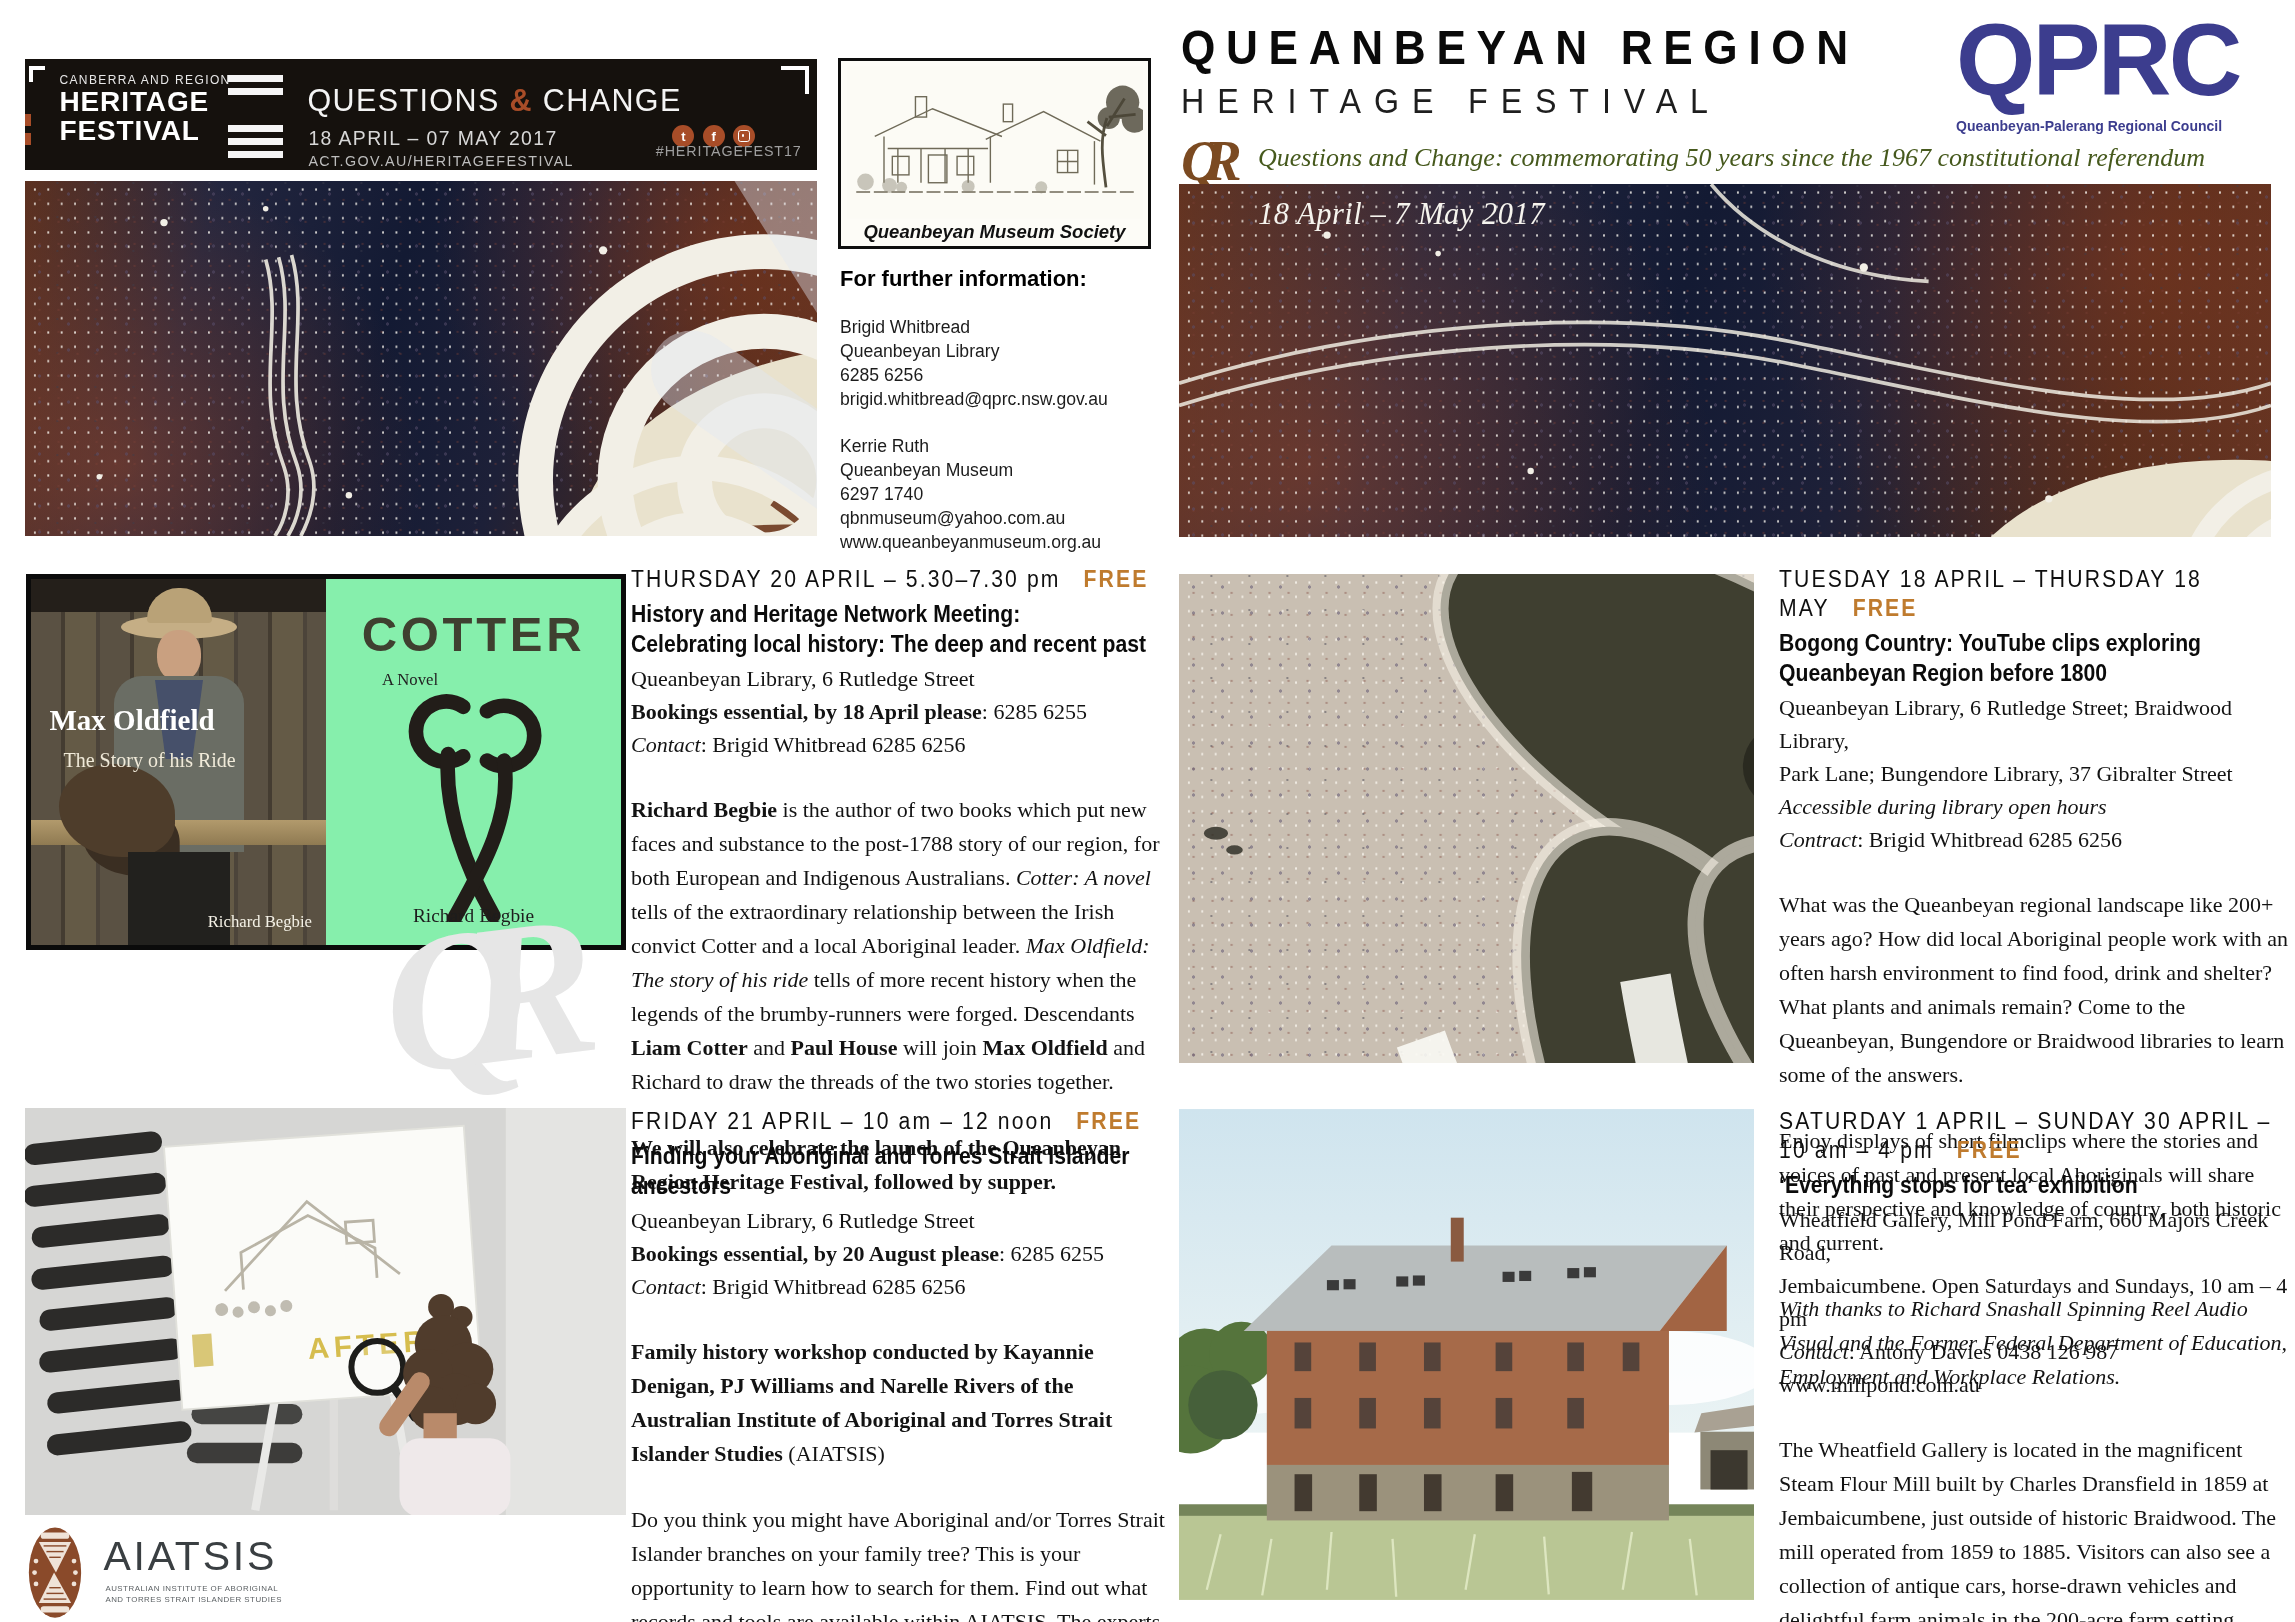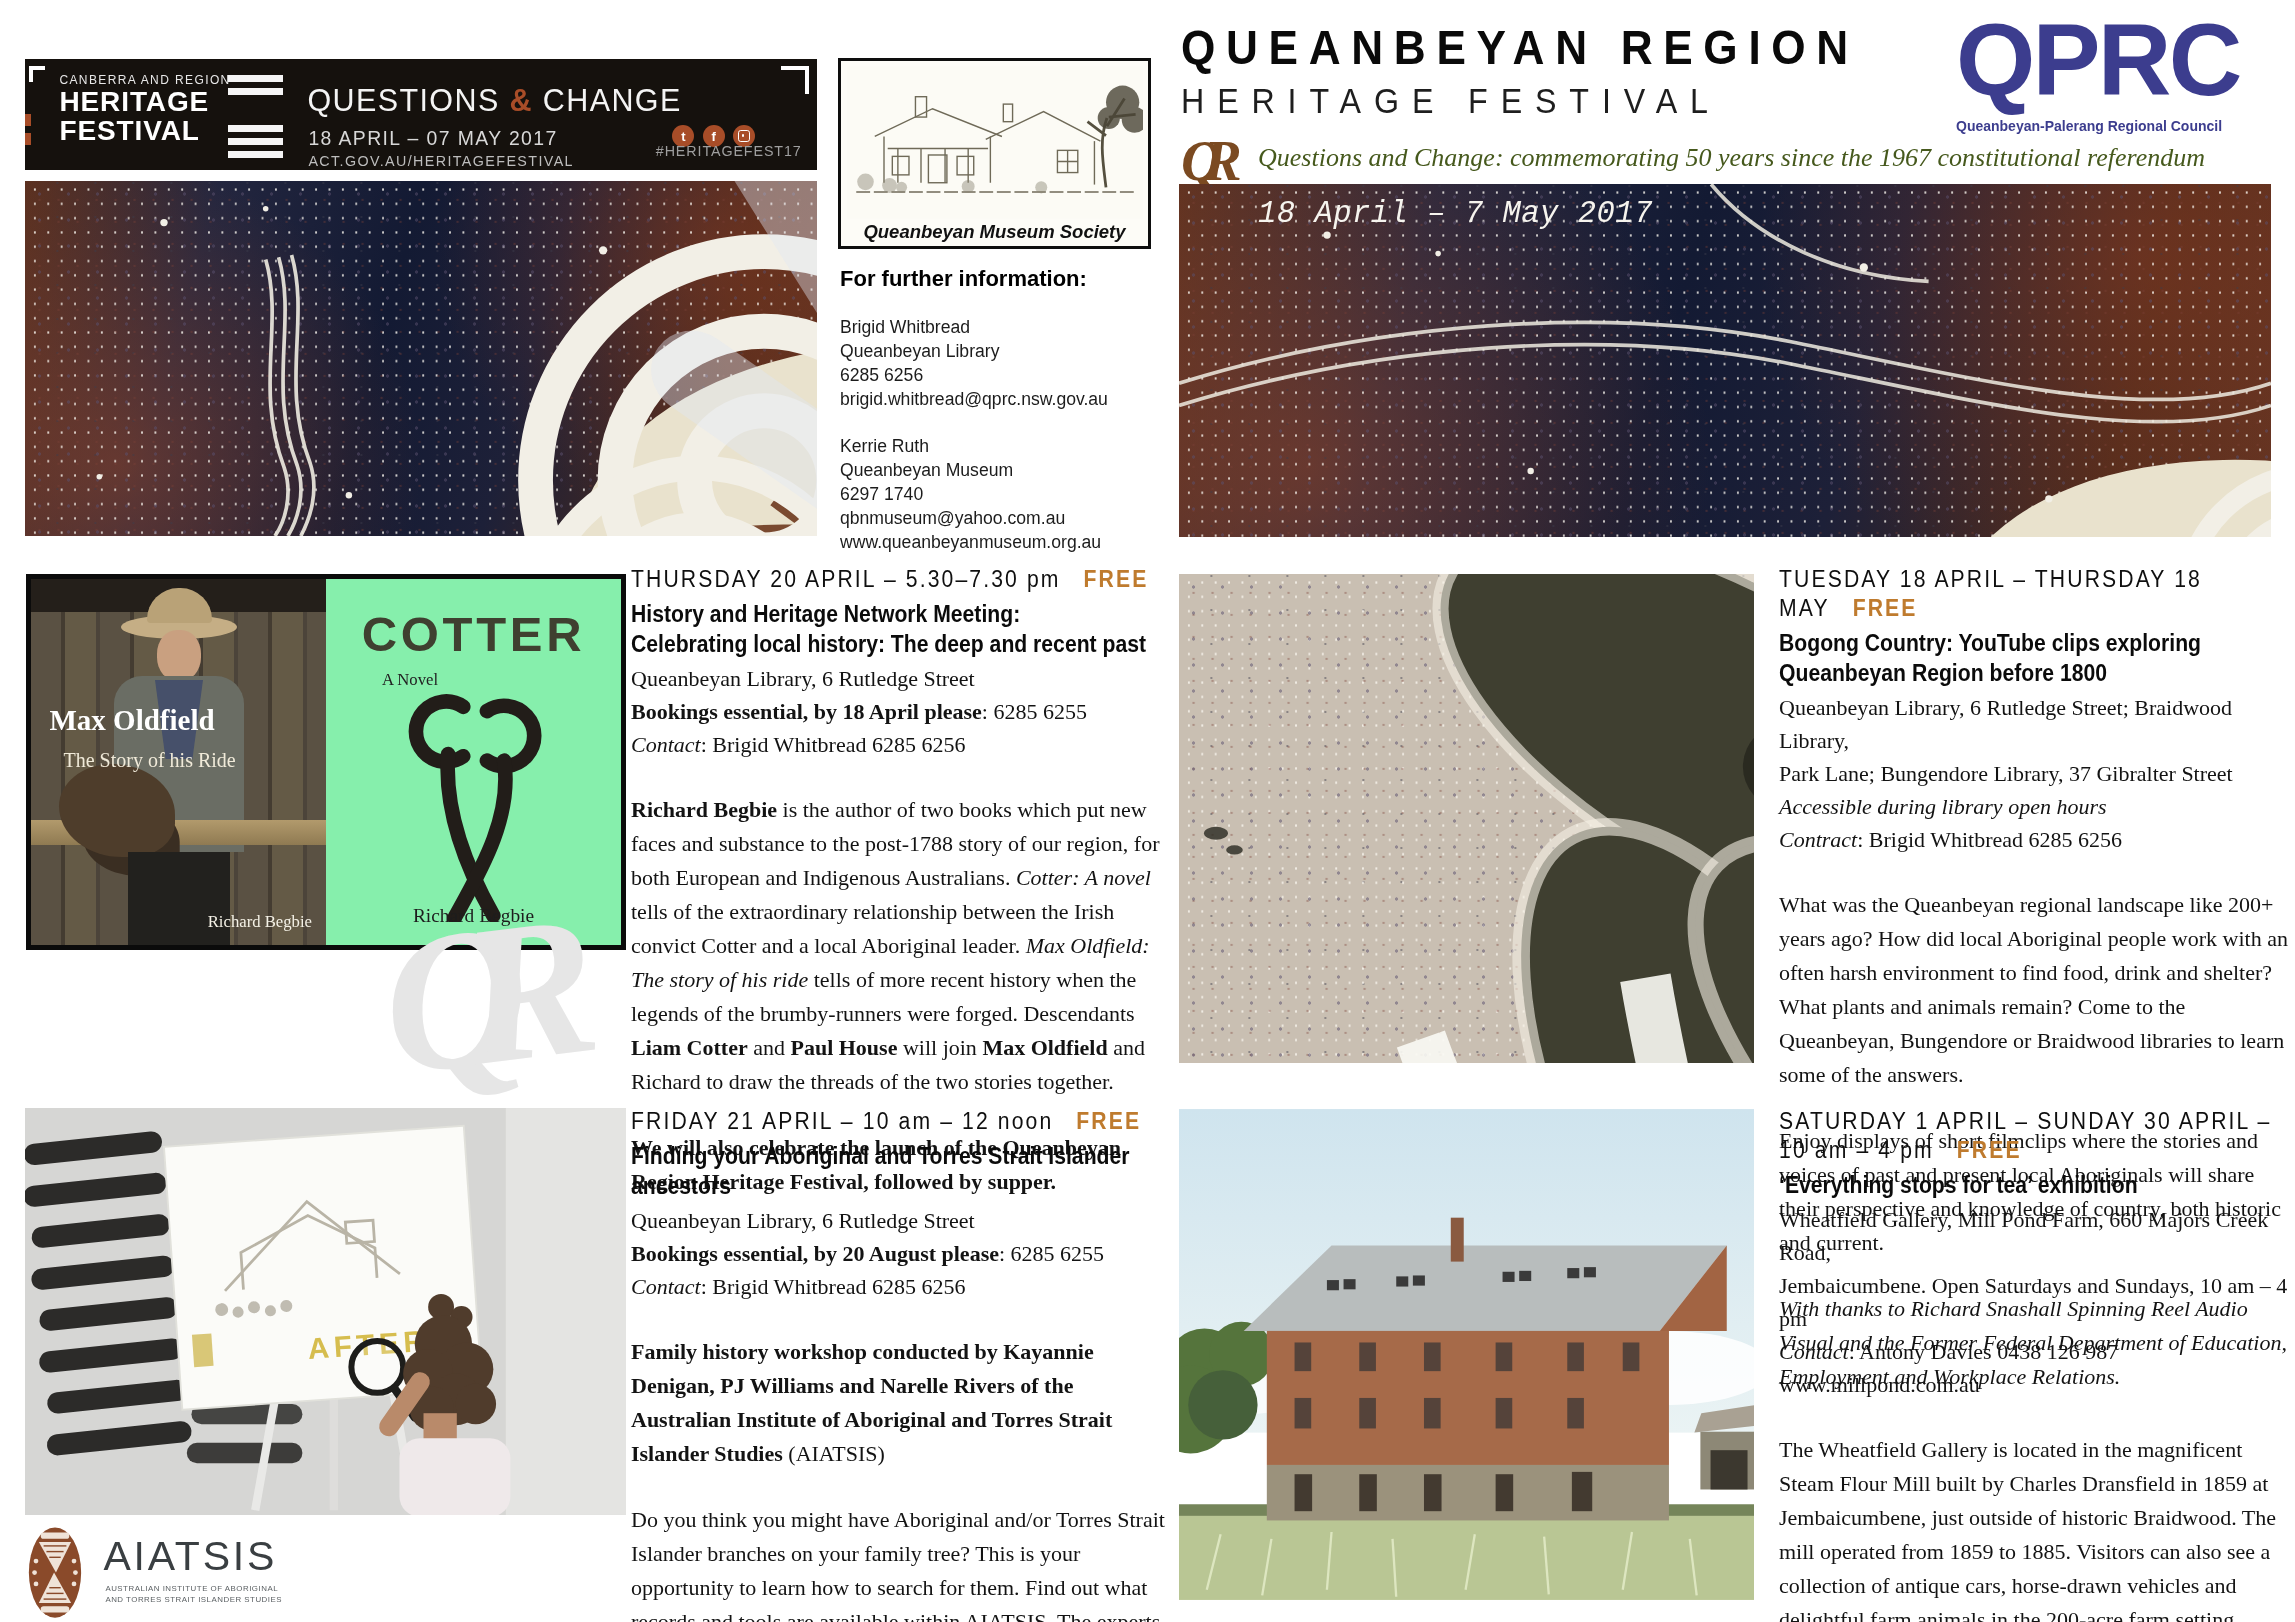--- a/index.html
+++ b/index.html
@@ -30,21 +30,21 @@
   .edge-dash{left:0;width:6px;height:12px;background:#a84d28;}
 
   
   .art{background:
       radial-gradient(circle at 12% 80%, rgba(150,70,40,.55), transparent 40%),
       radial-gradient(circle at 88% 20%, rgba(140,60,35,.5), transparent 38%),
       linear-gradient(105deg,#5c3120 0%,#23263f 22%,#131a33 45%,#1d2038 62%,#4c2a1b 85%,#5f3322 100%);}
   .art-left{left:25.4px;top:181px;width:792px;height:355px;}
   .art-right{left:1179px;top:184px;width:1092px;height:353px;}
   .art svg{position:absolute;left:0;top:0;}
-  .art-date{left:79px;top:13px;font-family:Liberation Mono, monospace;font-style:italic;
+  .art-date{left:79px;top:13px;font-family:Liberation Serif, serif;font-style:italic;
             font-size:30.5px;color:#f6f4ee;letter-spacing:0.5px;text-align:center;}
 
   .art-moths{left:1179px;top:574px;width:575px;height:489px;background:#c9bfb2;}
   .speckle:before{content:"";position:absolute;inset:0;background-image:
       radial-gradient(circle, rgba(90,80,110,.5) 1.4px, transparent 1.9px),
       radial-gradient(circle, rgba(125,65,55,.4) 0.9px, transparent 1.4px),
       radial-gradient(circle, rgba(250,247,240,.8) 0.9px, transparent 1.4px),
       radial-gradient(circle, rgba(60,60,75,.45) 0.9px, transparent 1.4px);
       background-size:29px 26px,19px 22px,13.4px 14.3px,38px 34px;
       background-position:0 0,5.1px 7.9px,3.2px 1.4px,13.4px 19px;}

